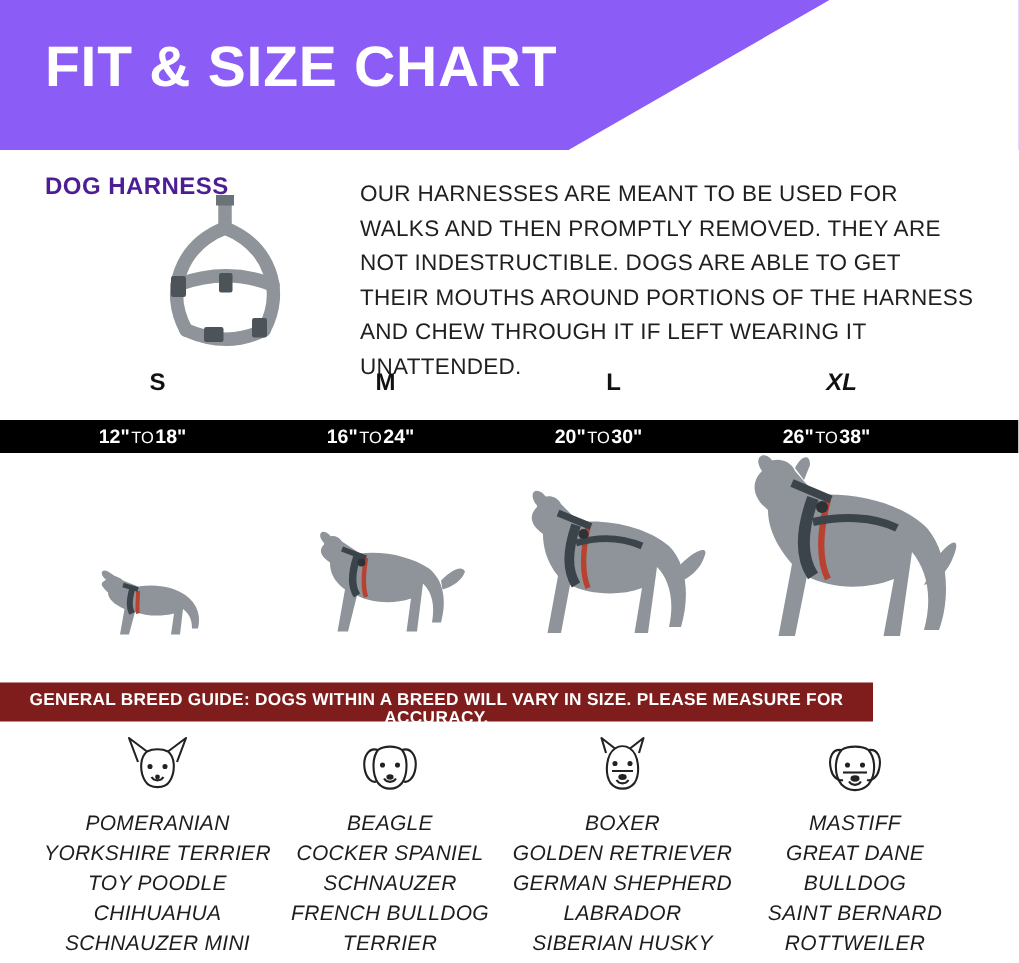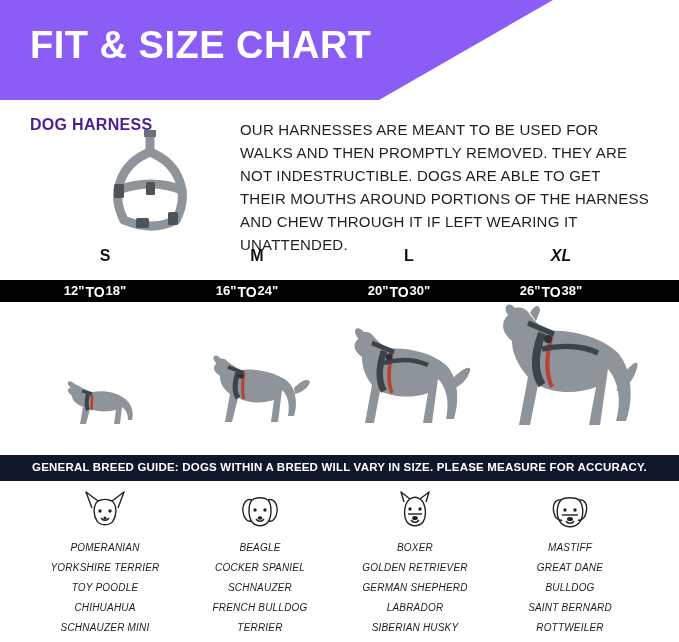--- a/index.html
+++ b/index.html
@@ -88,40 +88,40 @@
   .meas-cell {
     position: absolute;
     top: 3px;
     text-align: center;
     color: #fff;
     font-size: 13px;
     font-weight: bold;
     white-space: nowrap;
   }
   .meas-cell .to {
-    font-size: 14px;
-    font-weight: bold;
+    font-size: 11px;
+    font-weight: normal;
     vertical-align: middle;
     padding: 0 1px;
   }
 
   
   .dogs-row {
     position: absolute;
     left: 0; top: 302px;
     width: 679px; height: 148px;
   }
   .dog-slot { position: absolute; bottom: 8px; }
 
   
   .breed-band {
     position: absolute;
     left: 0; top: 455px;
-    width: 679px; height: 26px;
-    background: #0f172a;
+    width: 582px; height: 26px;
+    background: #7f1d1d;
   }
   .breed-band-text {
     position: absolute;
     left: 0; right: 0; top: 6px;
     text-align: center;
     color: #fff;
     font-size: 11.5px;
     font-weight: bold;
     letter-spacing: 0.2px;
   }
@@ -133,21 +133,21 @@
     width: 679px;
   }
   .breed-col {
     position: absolute;
     width: 170px;
     text-align: center;
   }
   .breed-head-icon { height: 46px; }
   .breed-list { margin-top: 4px; }
   .breed-item {
-    font-size: 10px;
+    font-size: 14px;
     font-style: italic;
     color: #1d1d1d;
     line-height: 20px;
     letter-spacing: 0.2px;
   }
 </style>
 </head>
 <body>
 
 <div class="page">

